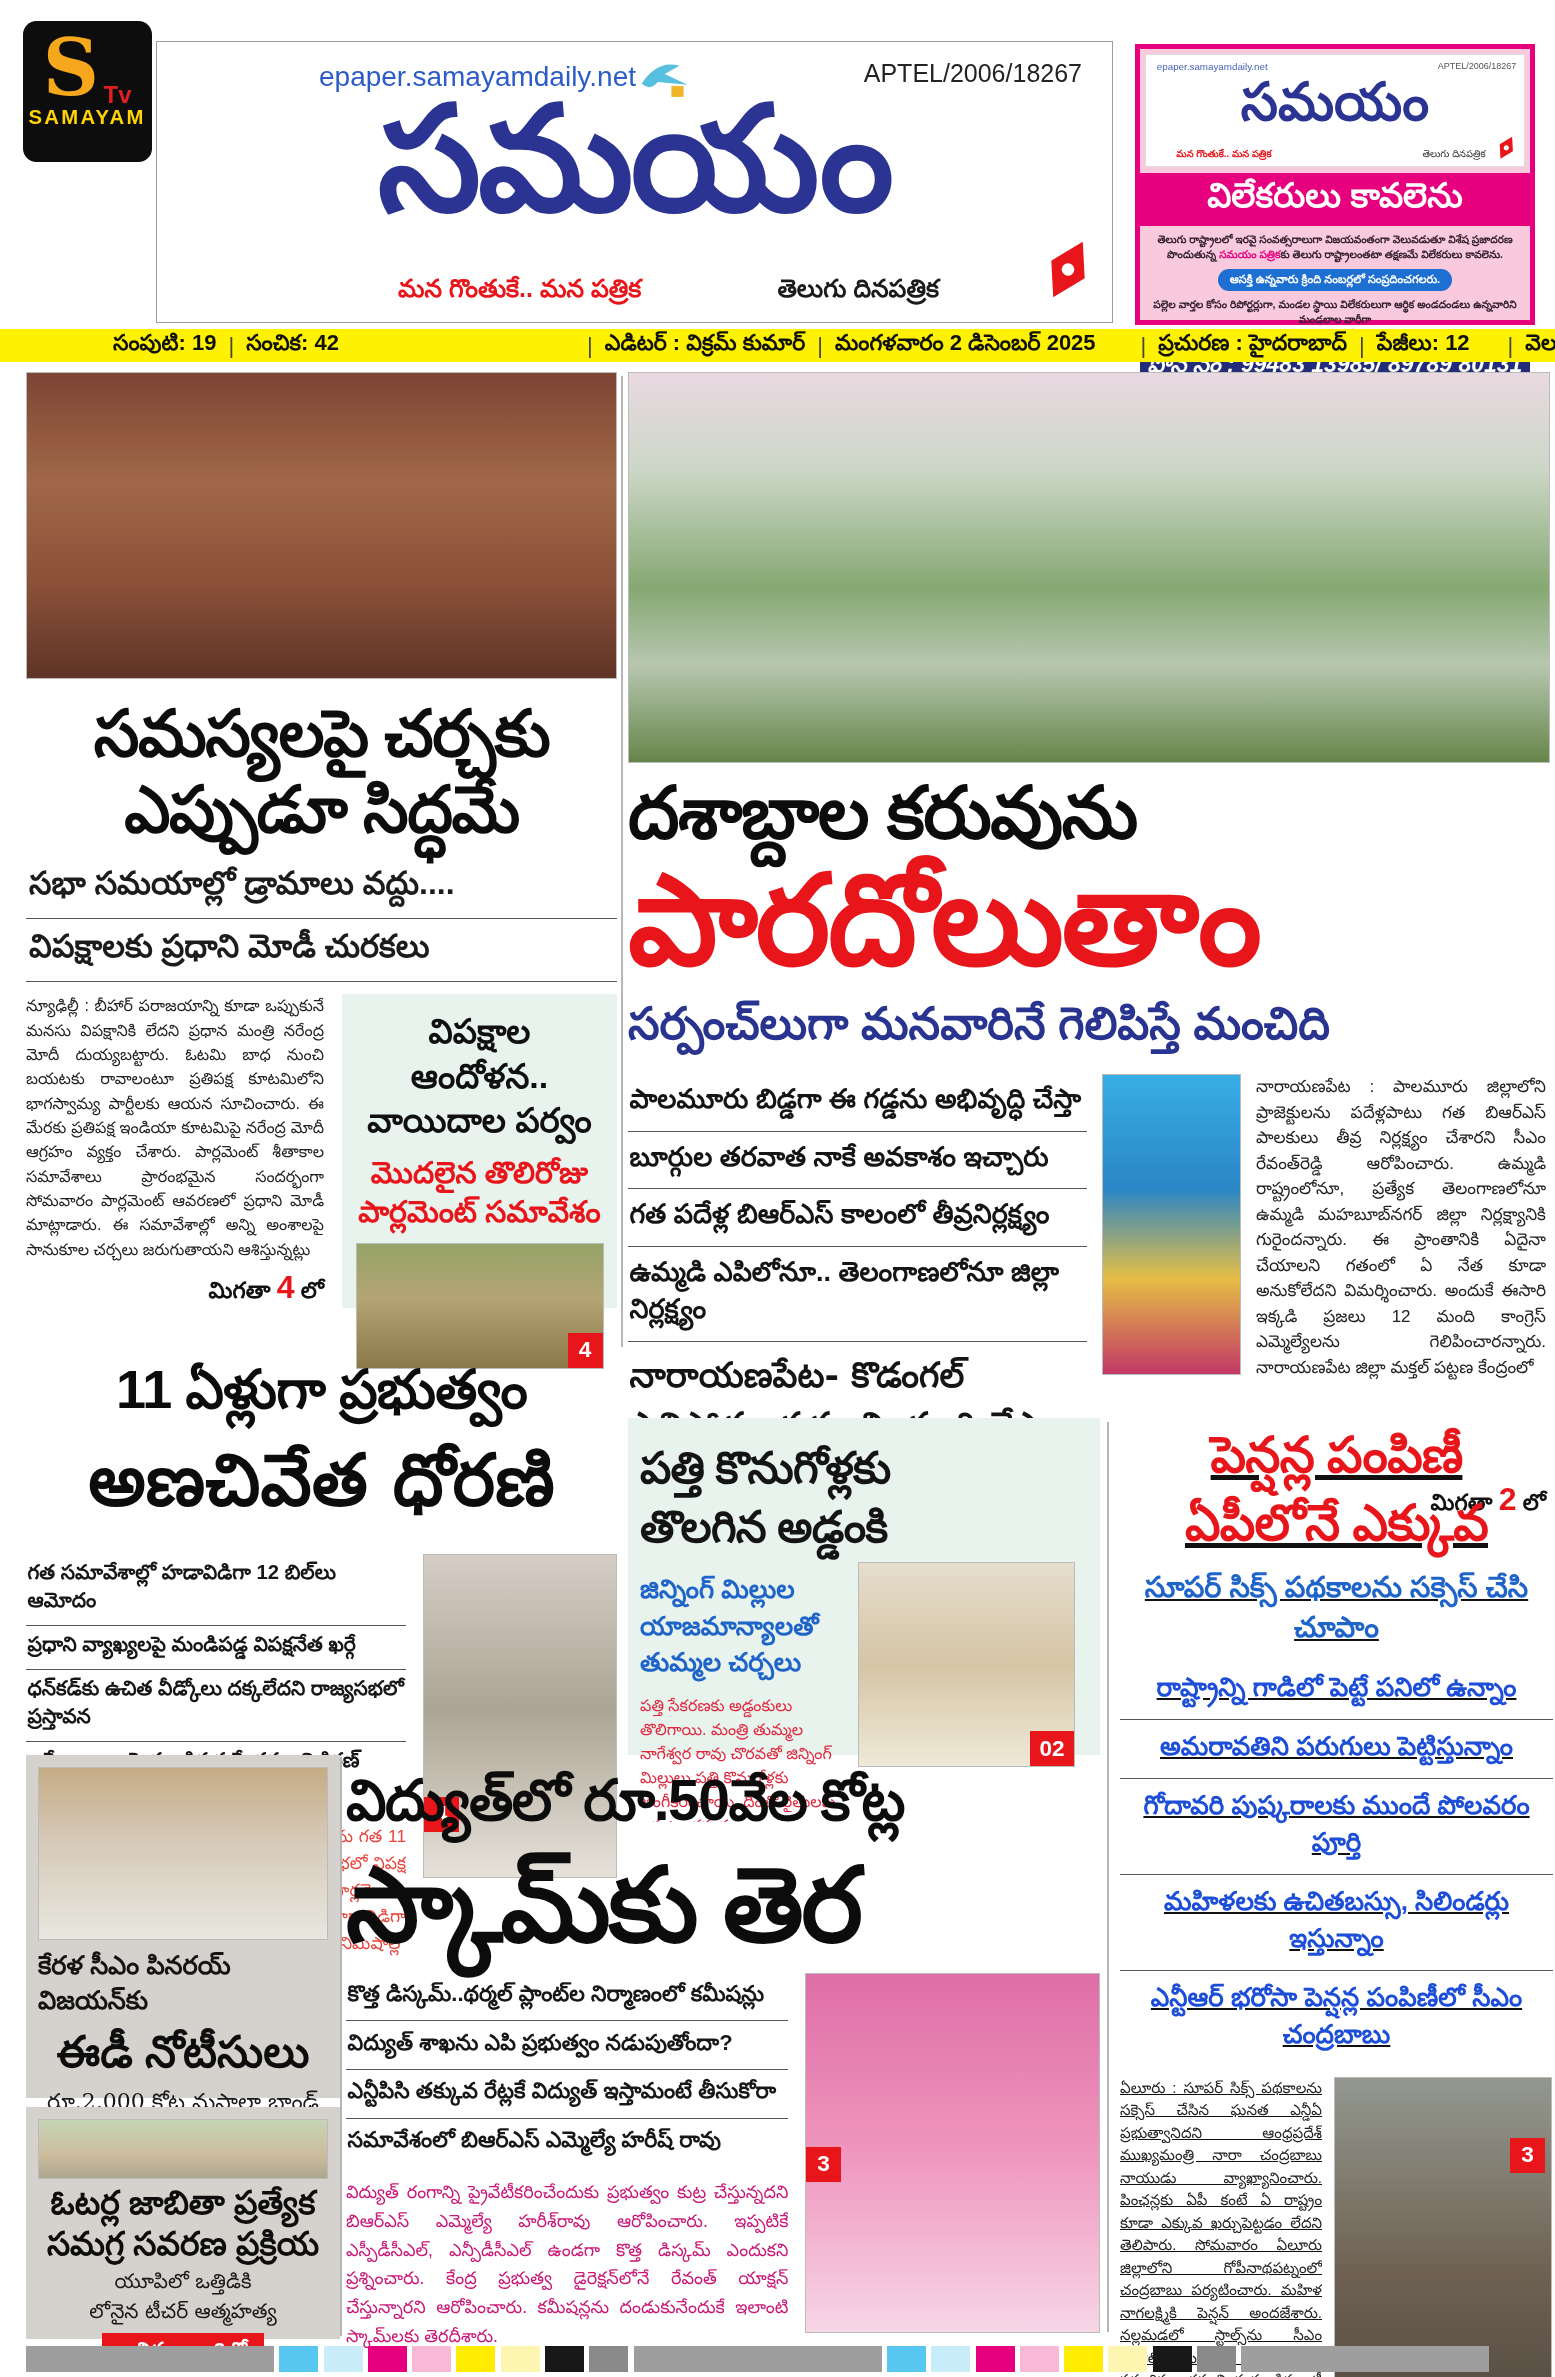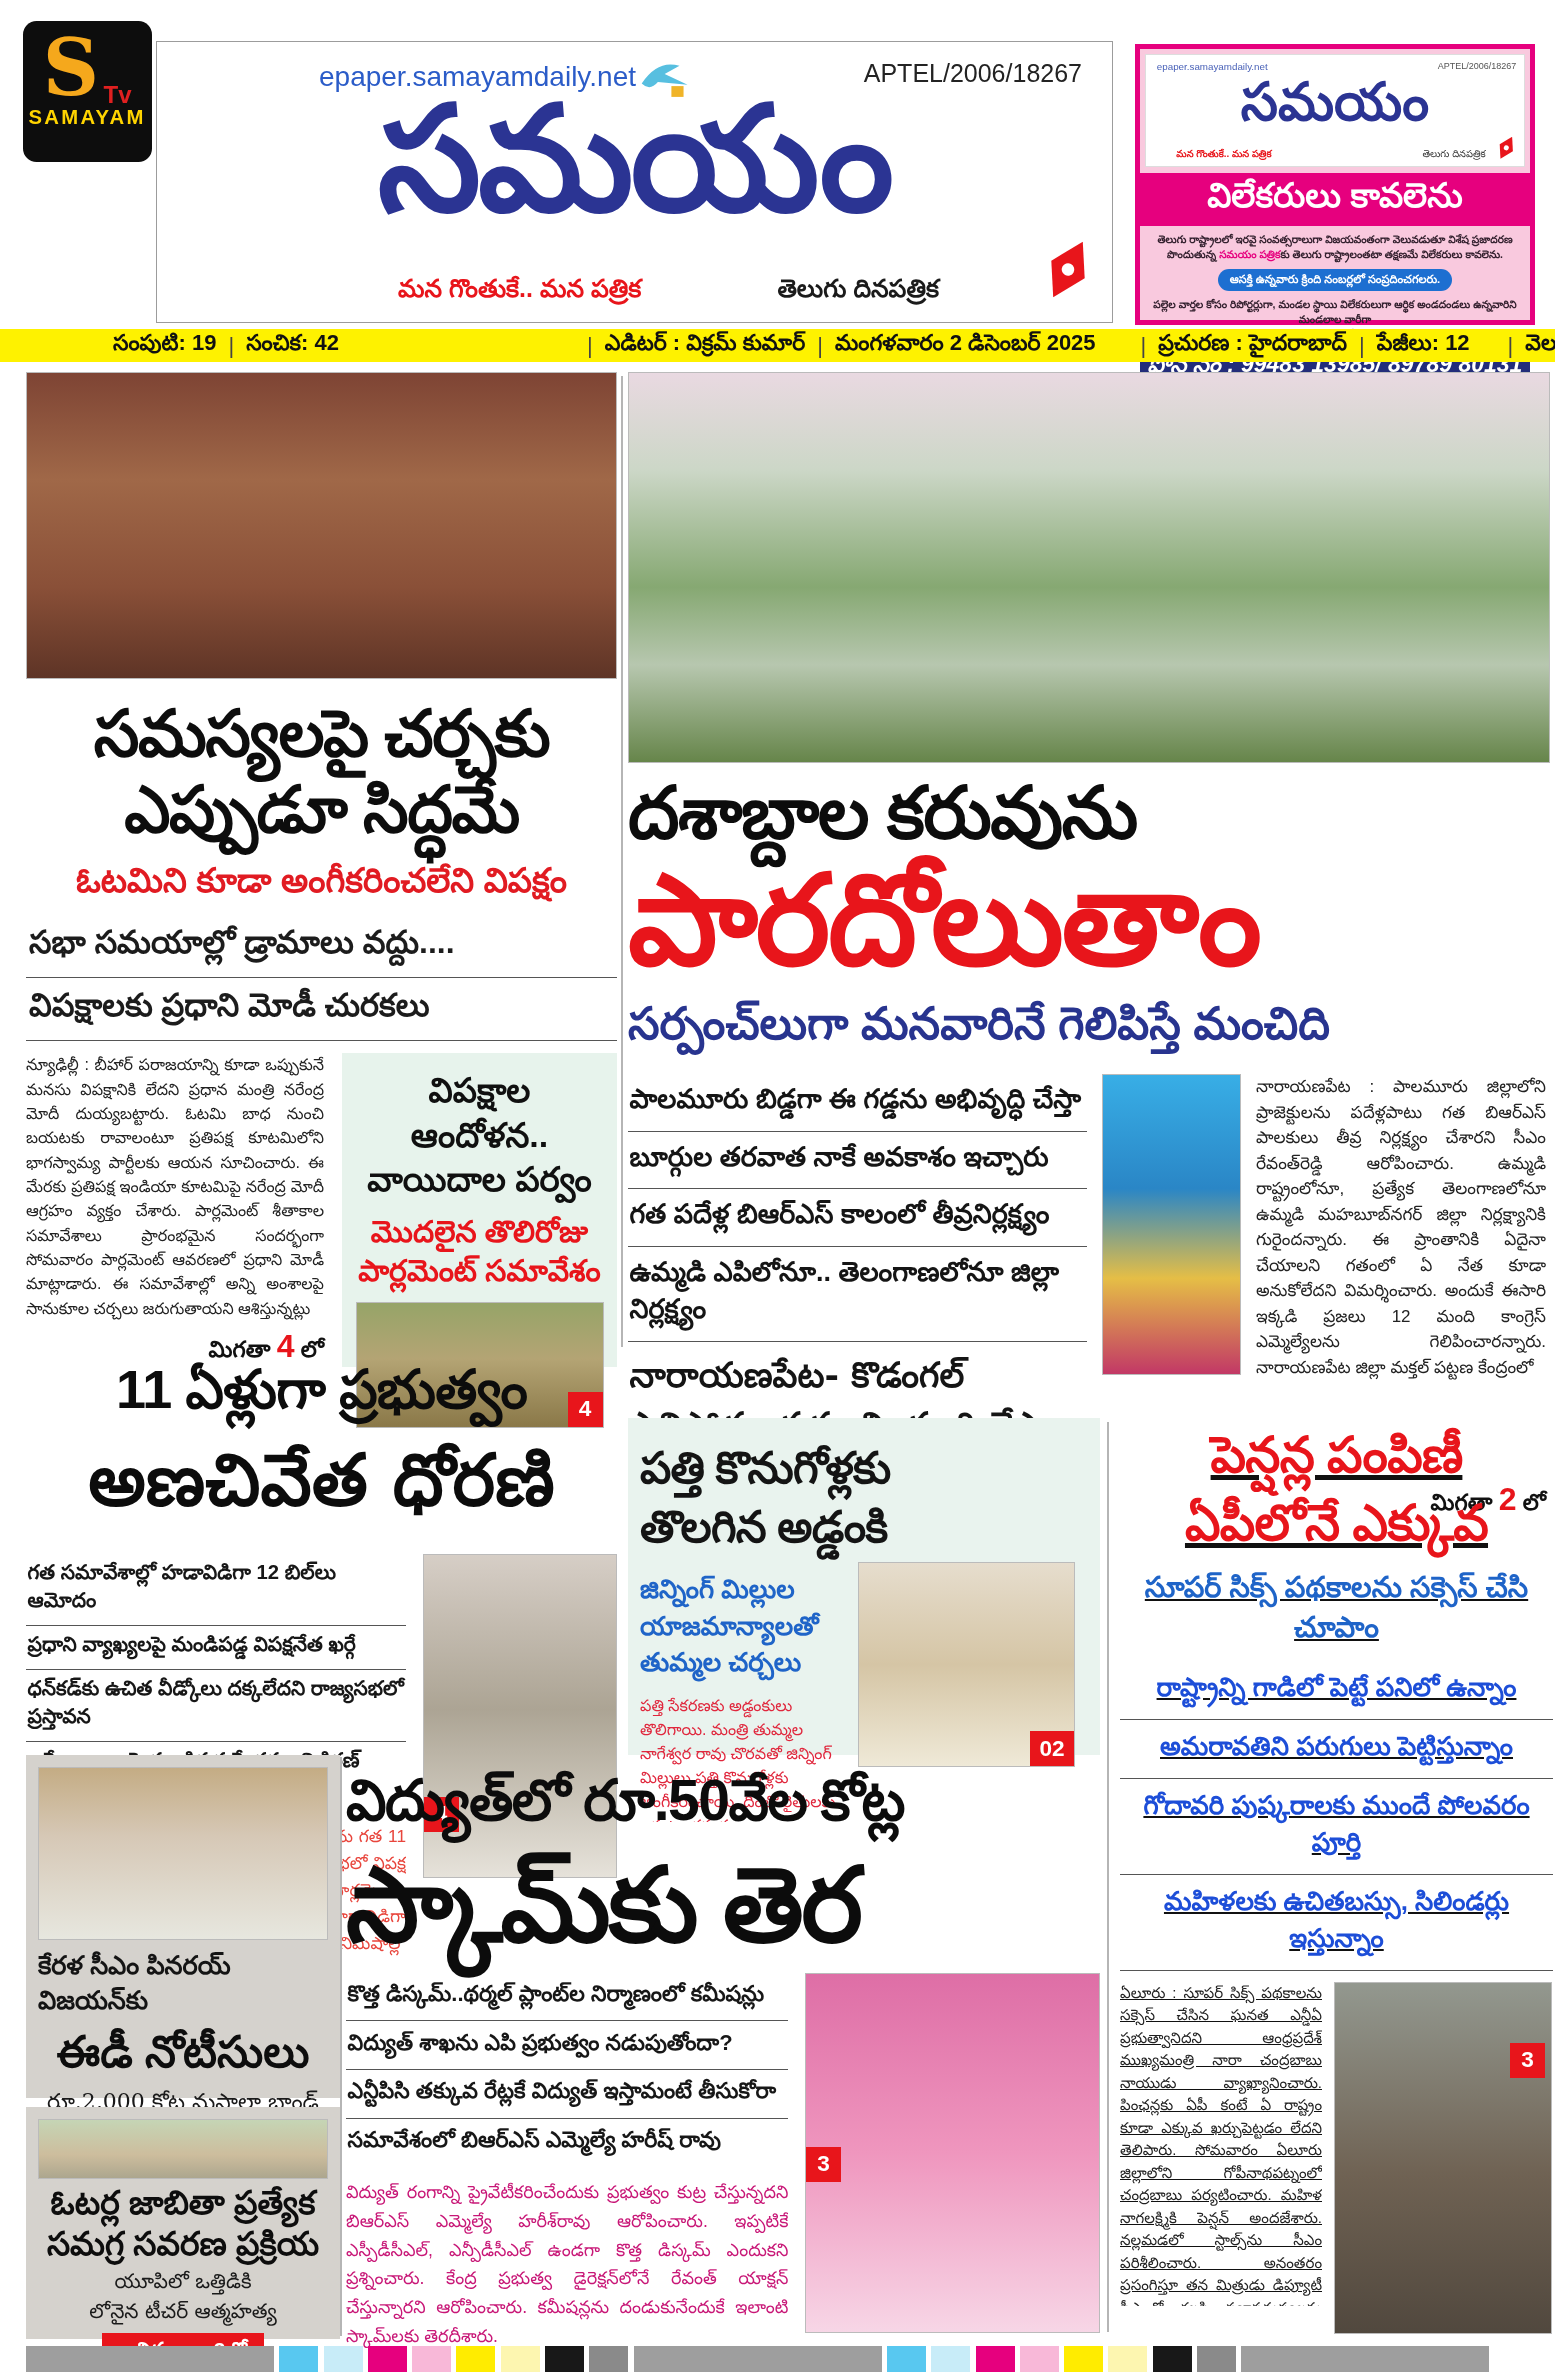--- a/index.html
+++ b/index.html
@@ -199,21 +199,20 @@
     <span>వెల:రూ.5</span>
 
   </div>
 
   <div class="abs" style="left:26px;top:372px;width:591px;height:978px;">
     <div class="photo photo-modi" style="width:591px;height:307px;"></div>
     <div class="lead-headline" style="margin-top:16.6px;">
       <span>సమస్యలపై చర్చకు</span><br>
       <span>ఎప్పుడూ సిద్ధమే</span>
     </div>
-    <div class="lead-sub-red">ఓటమిని కూడా అంగీకరించలేని విపక్షం</div>
     <div class="lead-deck rule" style="margin-top:7.5px;">సభా సమయాల్లో డ్రామాలు వద్దు....</div>
     <div class="lead-deck rule">విపక్షాలకు ప్రధాని మోడీ చురకలు</div>
     <div style="display:flex;gap:18px;margin-top:12px;">
       <div style="width:298px;">
         <div class="lead-body" style="height:267px;overflow:hidden;">న్యూఢిల్లీ : బీహార్ పరాజయాన్ని కూడా ఒప్పుకునే మనసు విపక్షానికి లేదని ప్రధాన మంత్రి నరేంద్ర మోదీ దుయ్యబట్టారు. ఓటమి బాధ నుంచి బయటకు రావాలంటూ ప్రతిపక్ష కూటమిలోని భాగస్వామ్య పార్టీలకు ఆయన సూచించారు. ఈ మేరకు ప్రతిపక్ష ఇండియా కూటమిపై నరేంద్ర మోదీ ఆగ్రహం వ్యక్తం చేశారు. పార్లమెంట్ శీతాకాల సమావేశాలు ప్రారంభమైన సందర్భంగా సోమవారం పార్లమెంట్ ఆవరణలో ప్రధాని మోడీ మాట్లాడారు. ఈ సమావేశాల్లో అన్ని అంశాలపై సానుకూల చర్చలు జరుగుతాయని ఆశిస్తున్నట్లు</div>
         <div class="cont">
           <span>మిగతా</span>
           <span class="num">4</span>
           <span>లో</span>
         </div>
@@ -298,20 +297,21 @@
     <div class="pn-h">
       <span>పెన్షన్ల పంపిణీ</span><br>
       <span>ఏపీలోనే ఎక్కువ</span>
     </div>
     <div class="pn-sub">సూపర్ సిక్స్ పథకాలను సక్సెస్ చేసి చూపాం</div>
     <div style="margin-top:10.5px;">
       <div class="pn-bullet rule">రాష్ట్రాన్ని గాడిలో పెట్టే పనిలో ఉన్నాం</div>
       <div class="pn-bullet rule">అమరావతిని పరుగులు పెట్టిస్తున్నాం</div>
       <div class="pn-bullet rule">గోదావరి పుష్కరాలకు ముందే పోలవరం పూర్తి</div>
       <div class="pn-bullet rule">మహిళలకు ఉచితబస్సు, సిలిండర్లు ఇస్తున్నాం</div>
+      <div class="pn-bullet">ఎన్టీఆర్ భరోసా పెన్షన్ల పంపిణీలో సీఎం చంద్రబాబు</div>
     </div>
     <div style="display:flex;gap:12px;margin-top:10.5px;">
       <div style="width:202px;">
         <div class="pn-body" style="height:324px;overflow:hidden;">ఏలూరు : సూపర్ సిక్స్ పథకాలను సక్సెస్ చేసిన ఘనత ఎన్డీఏ ప్రభుత్వానిదని ఆంధ్రప్రదేశ్ ముఖ్యమంత్రి నారా చంద్రబాబు నాయుడు వ్యాఖ్యానించారు. పింఛన్లకు ఏపీ కంటే ఏ రాష్ట్రం కూడా ఎక్కువ ఖర్చుపెట్టడం లేదని తెలిపారు. సోమవారం ఏలూరు జిల్లాలోని గోపీనాథపట్నంలో చంద్రబాబు పర్యటించారు. మహిళ నాగలక్ష్మికి పెన్షన్ అందజేశారు. నల్లమడలో స్టాల్స్‌ను సీఎం పరిశీలించారు. అనంతరం ప్రసంగిస్తూ తన మిత్రుడు డిప్యూటీ సీఎంతో కలసి ప్రజాసమస్యలను పరిష్కరించేలా ఆలోచిస్తామని పేర్కొన్నారు. రాష్ట్రాన్ని పునఃనిర్మాణం చేస్తున్నామన్నారు. సుపరిపాలన అందిస్తామని ముందే హామీ ఇచ్చామని, హామీలు నమ్మి ప్రజలు ఘనంగా గెలిపించారని తెలిపారు.</div>
 
       </div>
       <div class="photo photo-cbn" style="width:218px;height:352px;flex:none;">
         <div class="badge" style="right:6px;top:60px;">3</div>
       </div>
     </div>

